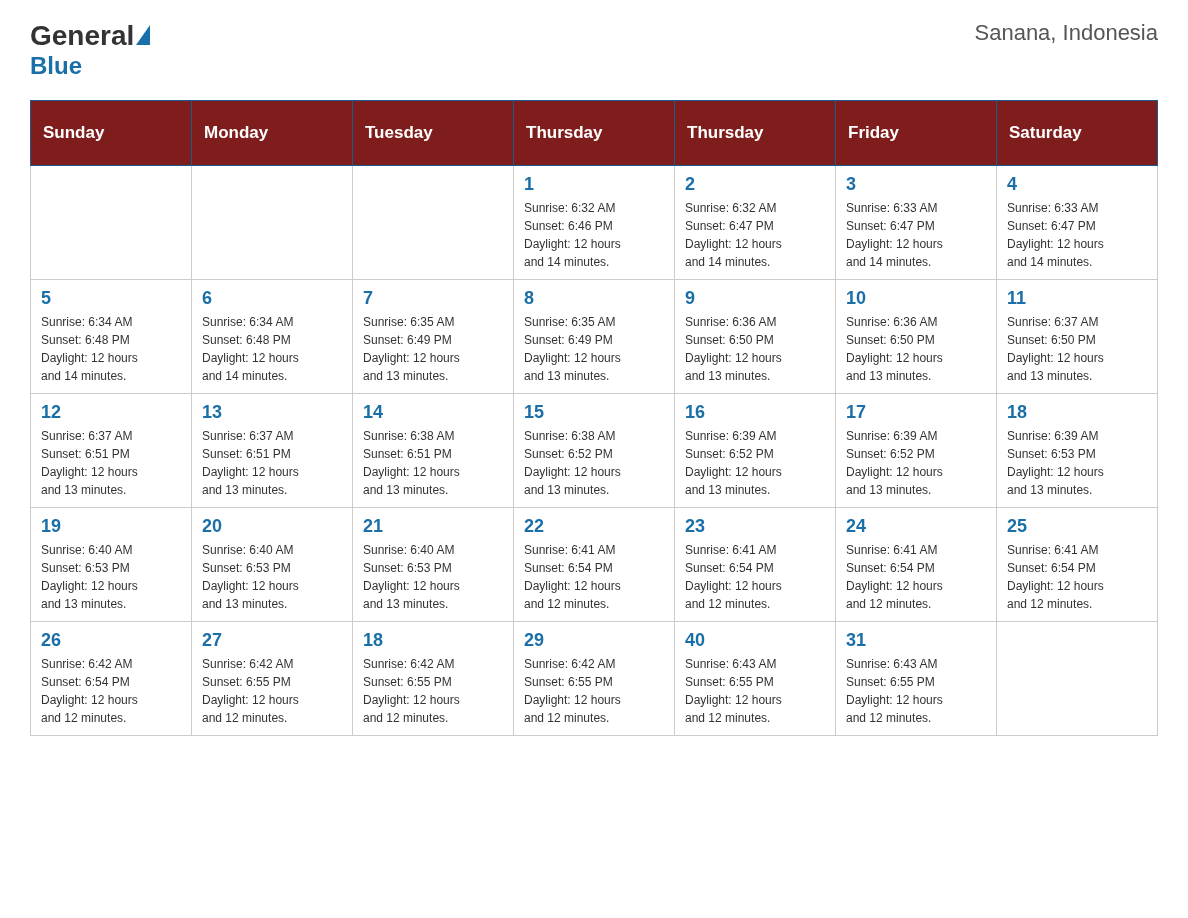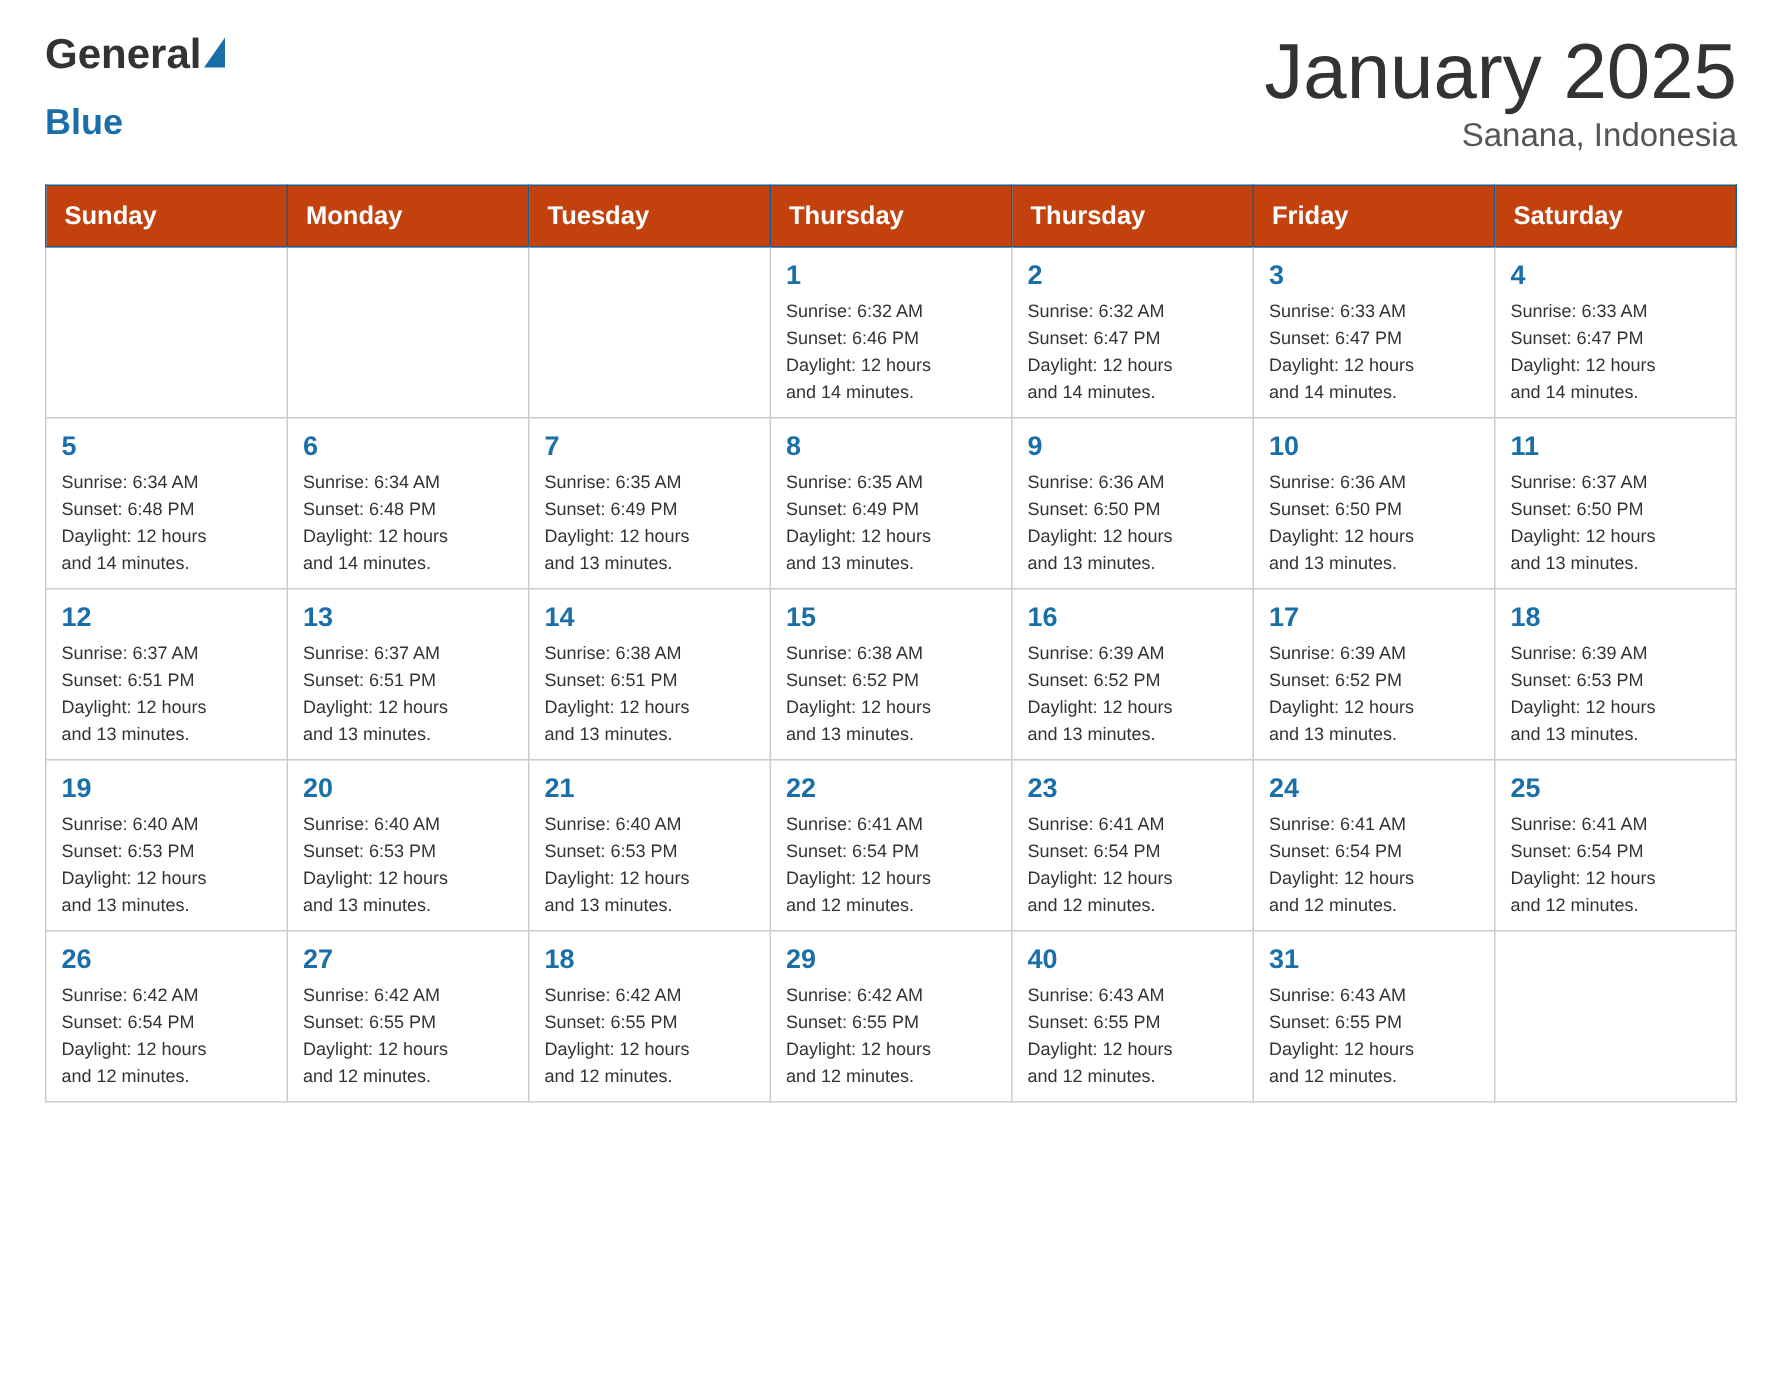--- a/index.html
+++ b/index.html
@@ -13,21 +13,20 @@
     .header-area {
       display: flex;
       justify-content: space-between;
       align-items: flex-start;
       margin-bottom: 20px;
     }
     .logo {
       display: flex;
       flex-direction: column;
       align-items: flex-start;
-      gap: 16px;
     }
     .logo-text {
       display: flex;
       align-items: center;
     }
     .logo-general {
       font-size: 28px;
       font-weight: bold;
       color: #333;
     }
@@ -61,25 +60,25 @@
       font-size: 22px;
       color: #555;
       margin-top: 0;
     }
     .calendar-table {
       width: 100%;
       border-collapse: collapse;
       border: 1px solid #aaa;
     }
     .calendar-table th {
-      background-color: #c2410c;
+      background-color: #7f1d1d;
       color: #fff;
       font-size: 17px;
       font-weight: bold;
-      padding: 10px 12px;
+      padding: 22px 12px;
       text-align: left;
       border: 1px solid #1a5c8e;
     }
     .calendar-table td {
       vertical-align: top;
       padding: 8px 10px;
       border: 1px solid #ccc;
       width: 14.28%;
       min-height: 110px;
       height: 110px;
@@ -111,21 +110,20 @@
   <div class="logo">
     <div class="logo-text">
       <span class="logo-general">General</span>
       <div class="logo-blue-part">
         <div class="logo-triangle"></div>
       </div>
     </div>
     <span class="logo-blue-text">Blue</span>
   </div>
   <div class="title-area">
-    <div class="month-title">January 2025</div>
     <div class="location">Sanana, Indonesia</div>
   </div>
 </div>
 
 <table class="calendar-table">
   <thead>
     <tr>
     <th>Sunday</th>
         <th>Monday</th>
         <th>Tuesday</th>

